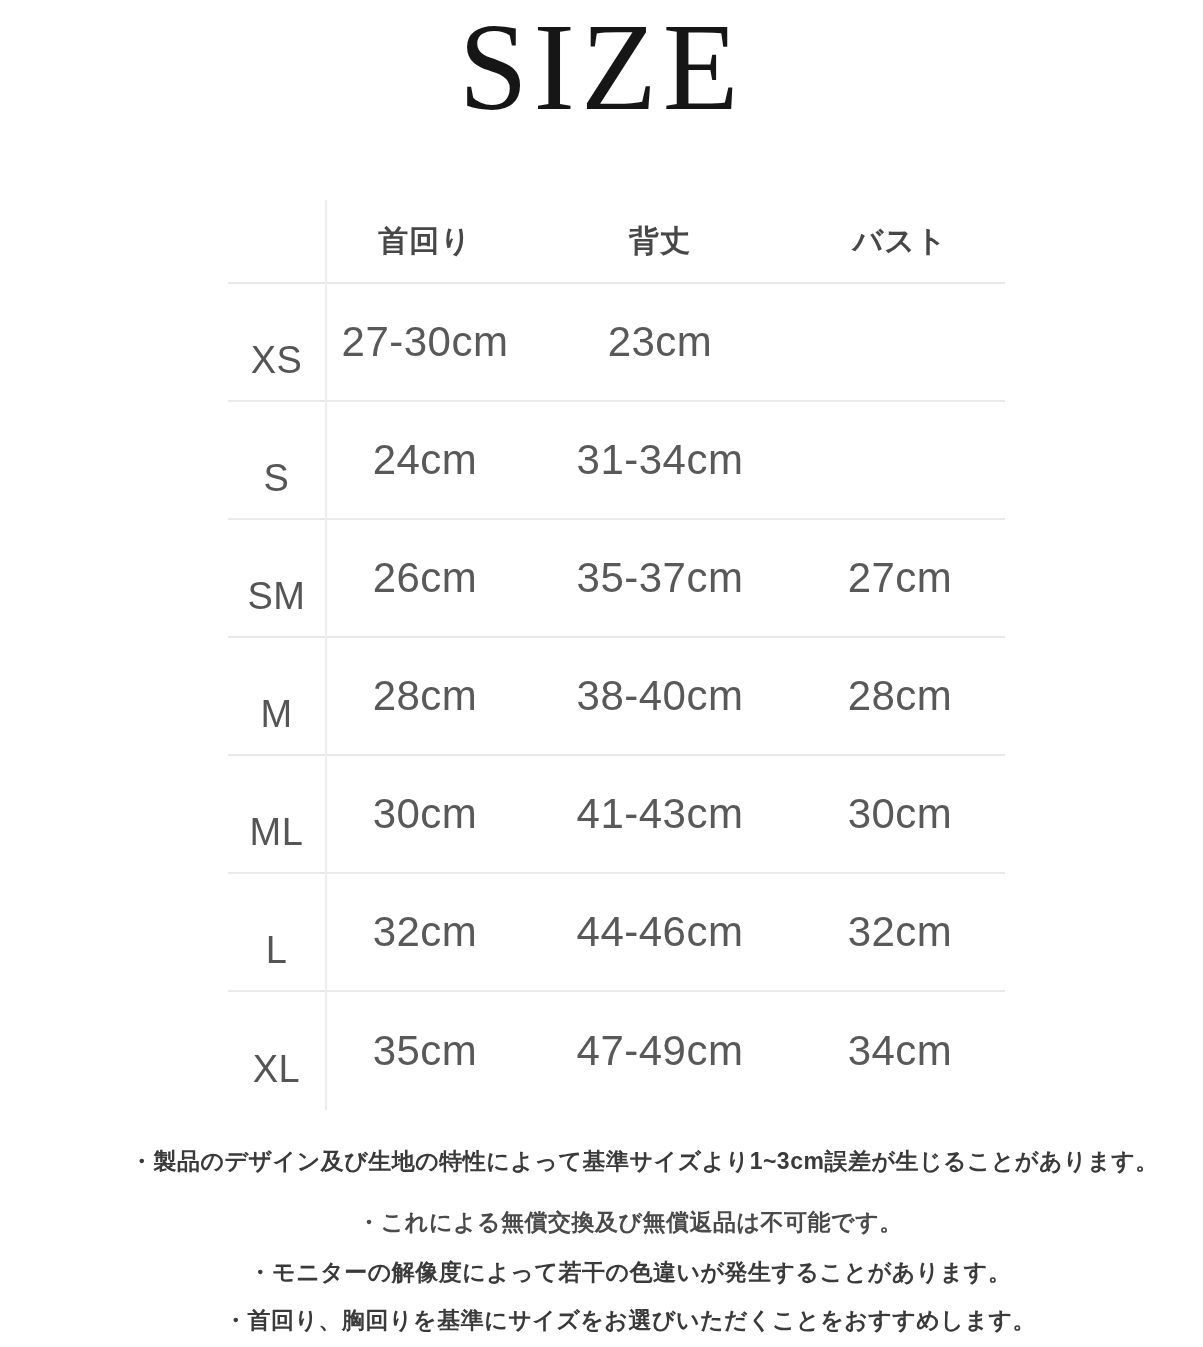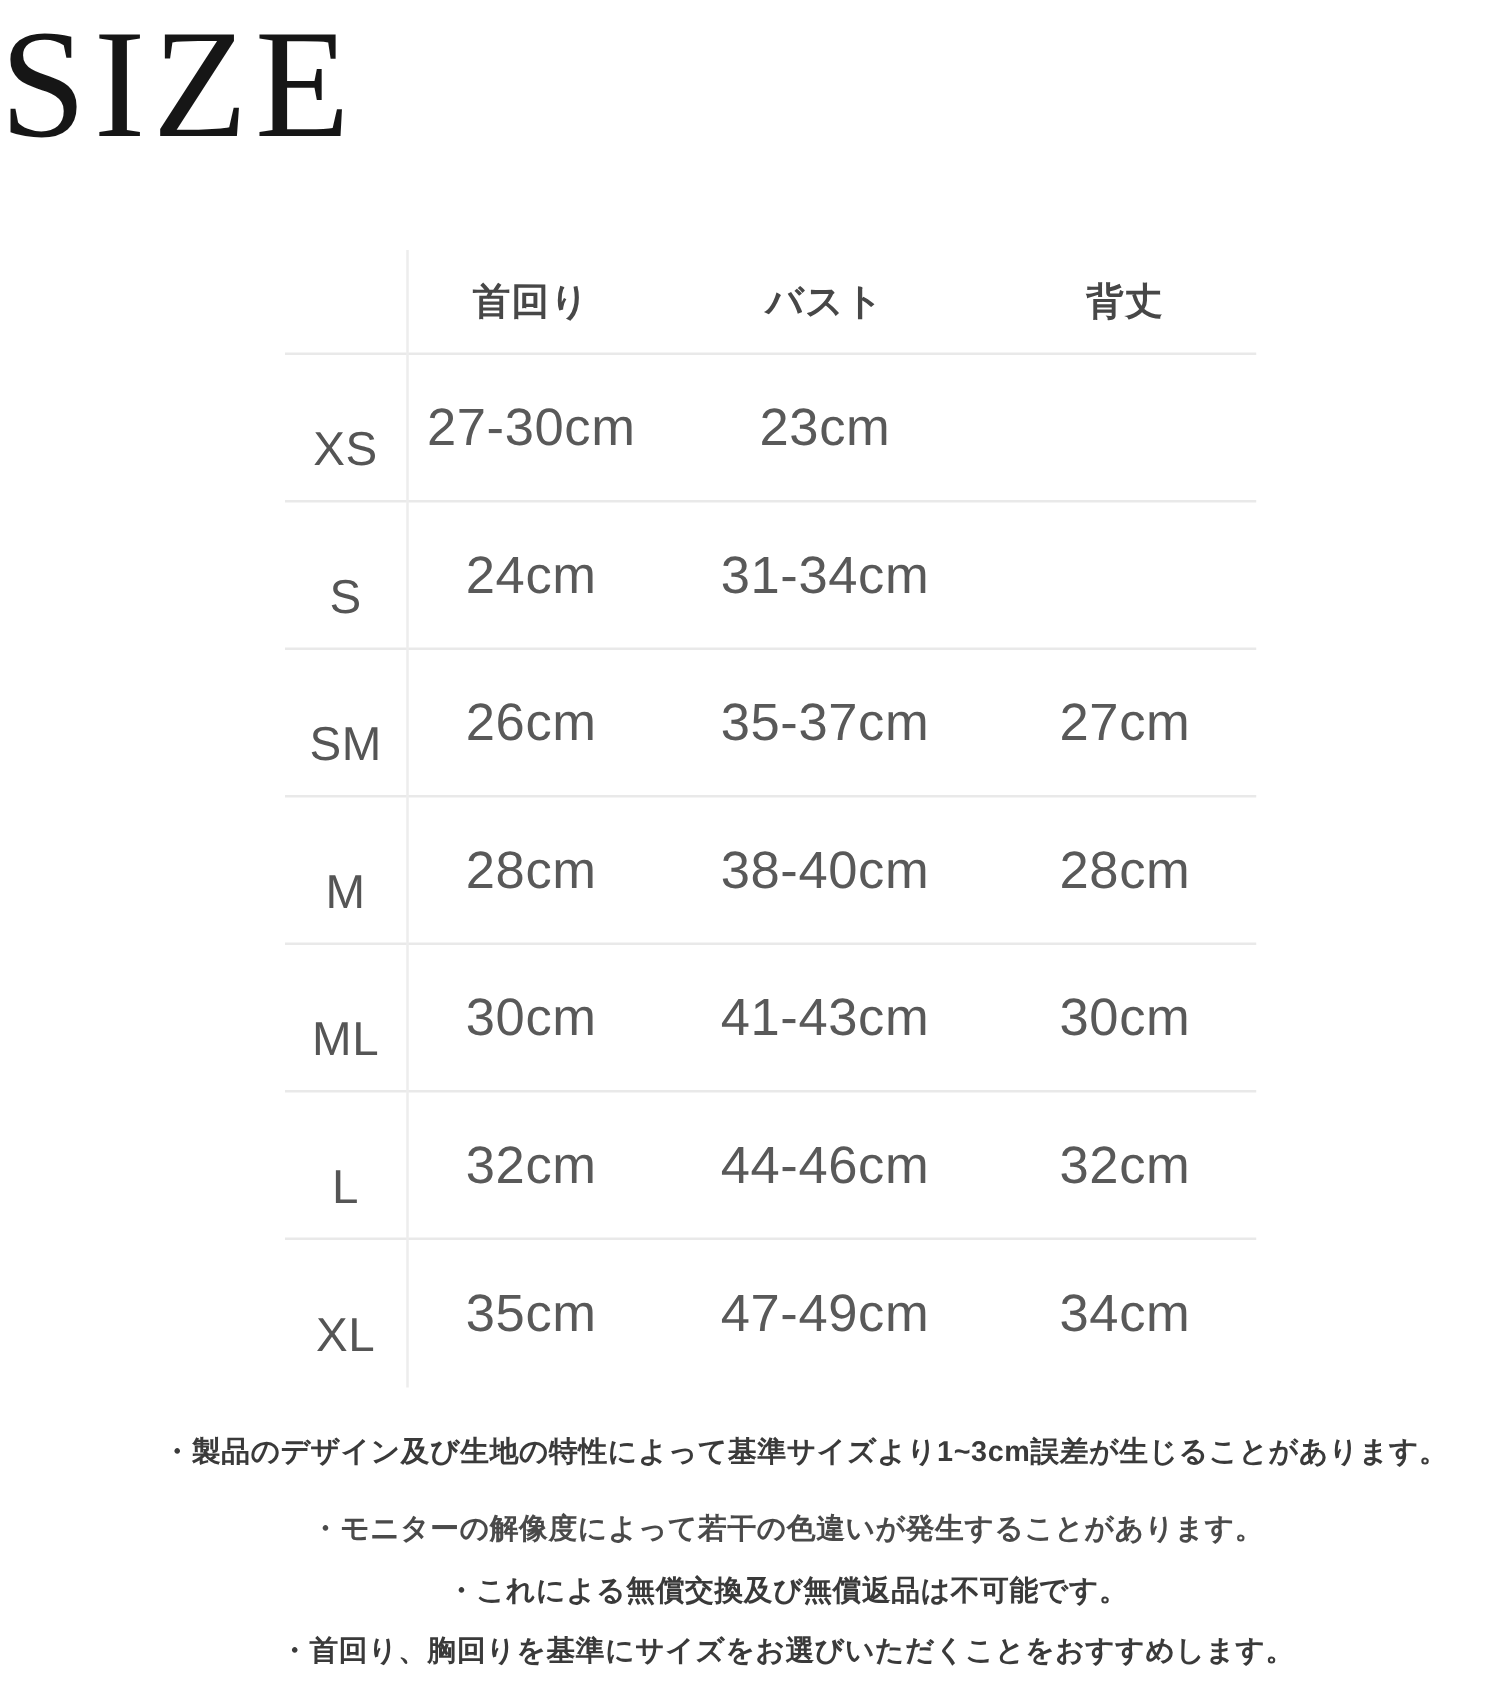--- a/index.html
+++ b/index.html
@@ -10,21 +10,21 @@
   }
   body {
     height: 1347px;
     overflow: hidden;
     position: relative;
   }
 
   
   .title {
     margin-top: 6px;
-    text-align: left;
+    text-align: center;
     font-family: "Liberation Serif", "DejaVu Serif", serif;
     font-size: 124px;
     font-weight: 400;
     letter-spacing: 6px;
     line-height: 1.0;
     color: #161616;
   }
 
   
   .size-table {
@@ -102,22 +102,22 @@
 <main>
 
   <h1 class="title">SIZE</h1>
 
   <section class="size-table">
     <div class="vline"></div>
 
     <div class="trow thead">
       <div class="cell"></div>
       <div class="cell">首回り</div>
+      <div class="cell">背丈</div>
       <div class="cell">バスト</div>
-      <div class="cell">背丈</div>
     </div>
 
     <div class="trow">
       <div class="cell size-label">XS</div>
       <div class="cell">27-30cm</div>
       <div class="cell">23cm</div>
     </div>
 
     <div class="trow">
       <div class="cell size-label">S</div>
@@ -156,18 +156,18 @@
     <div class="trow last">
       <div class="cell size-label">XL</div>
       <div class="cell">35cm</div>
       <div class="cell">47-49cm</div>
       <div class="cell">34cm</div>
     </div>
   </section>
 
   <section class="notes">
     <p class="note">・製品のデザイン及び生地の特性によって基準サイズより1~3cm誤差が生じることがあります。</p>
+    <p class="note">・これによる無償交換及び無償返品は不可能です。</p>
     <p class="note">・モニターの解像度によって若干の色違いが発生することがあります。</p>
-    <p class="note">・これによる無償交換及び無償返品は不可能です。</p>
     <p class="note">・首回り、胸回りを基準にサイズをお選びいただくことをおすすめします。</p>
   </section>
 
 </main>
 
 </body></html>

